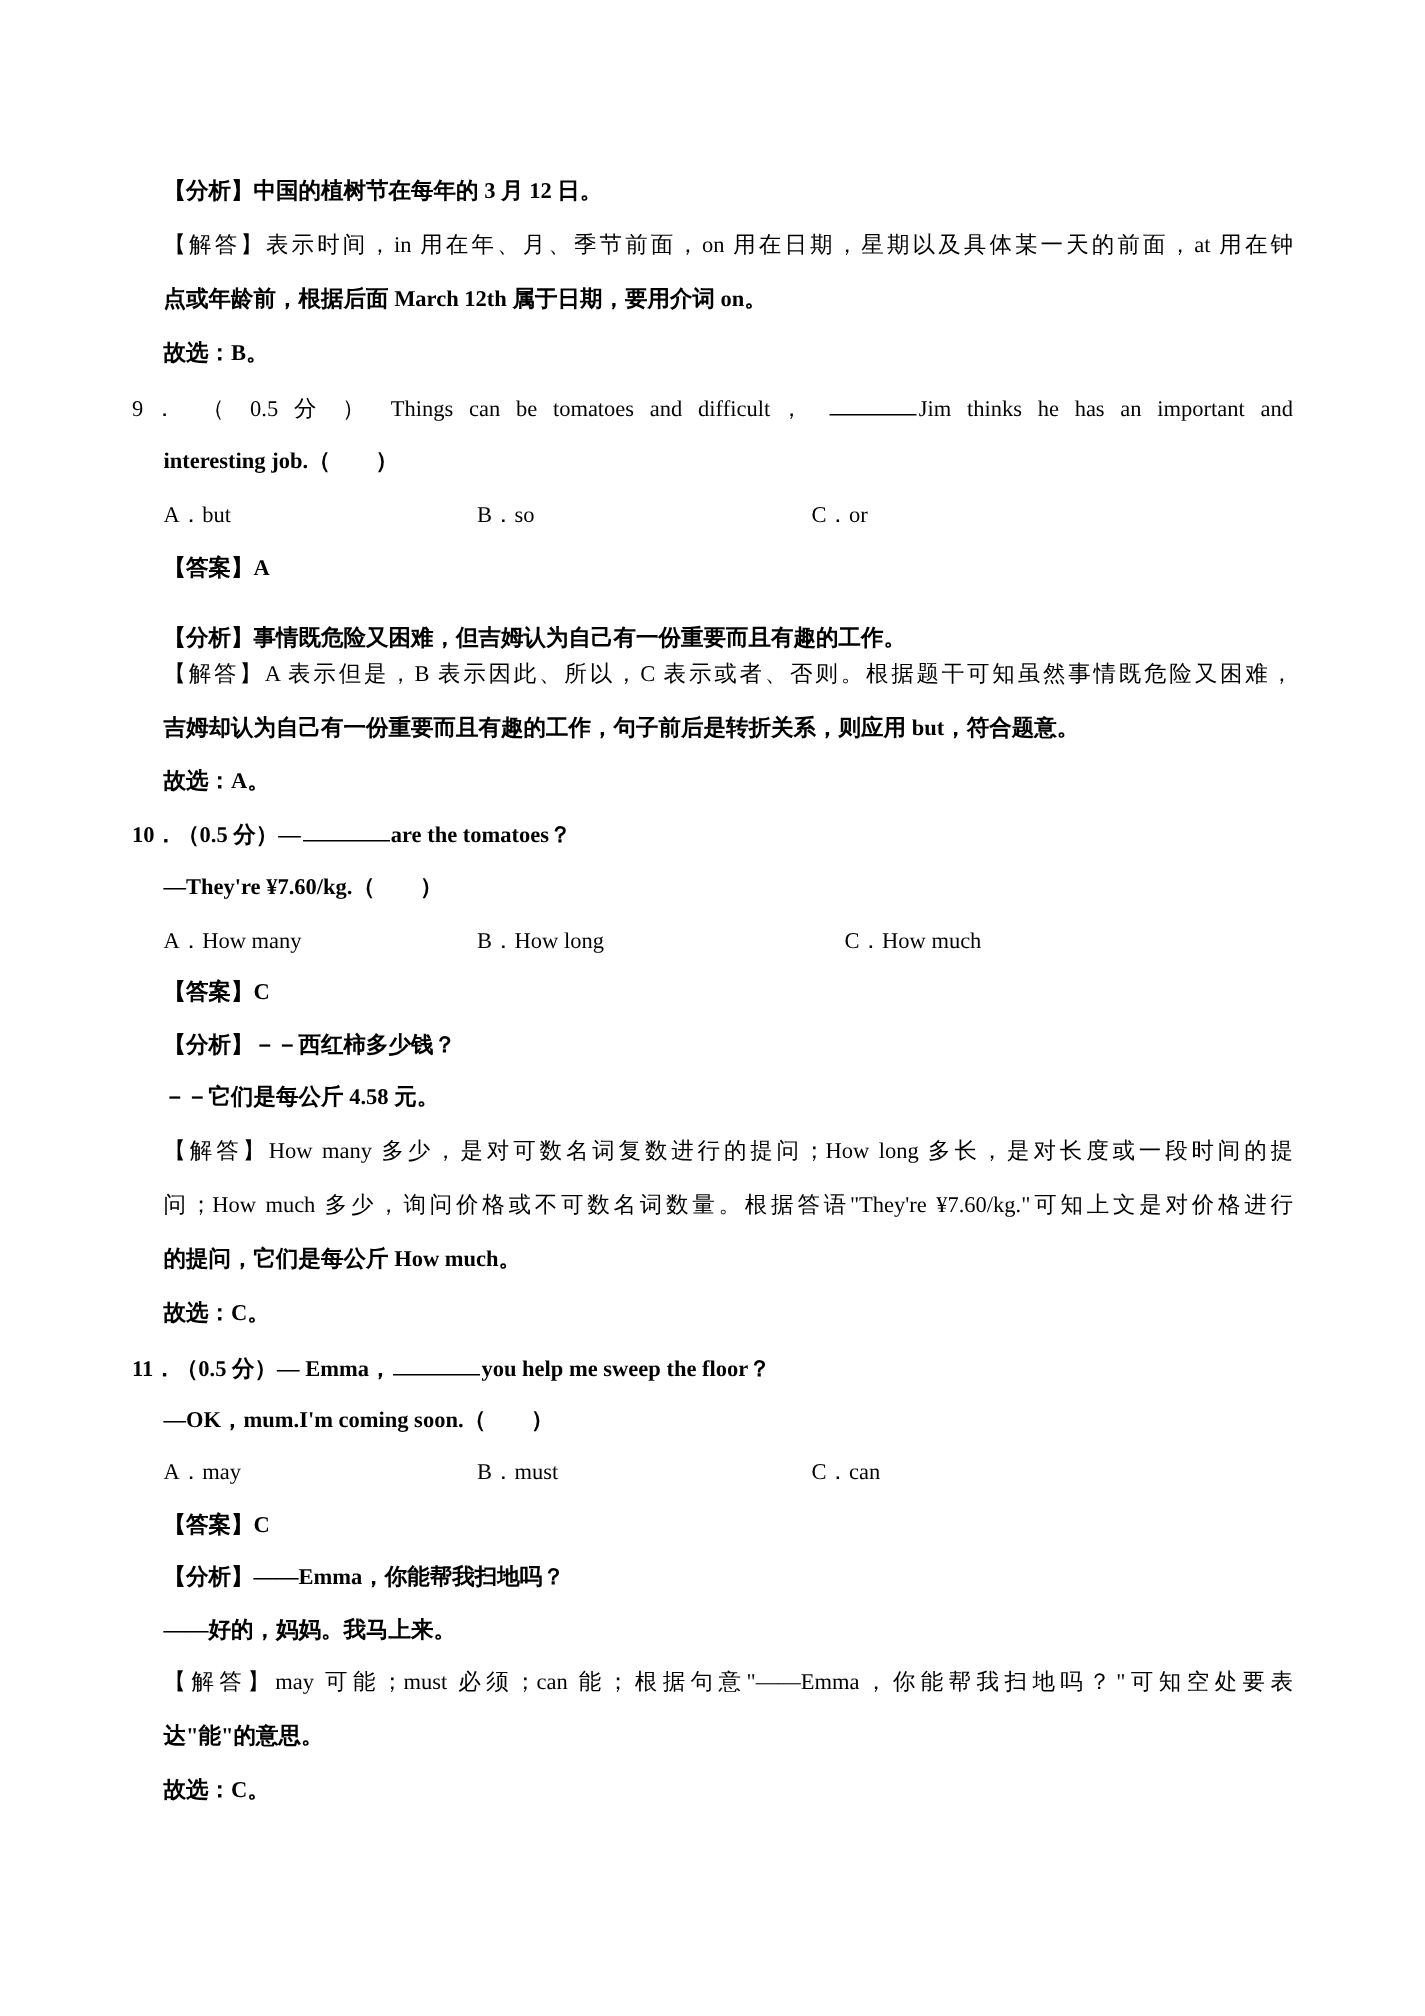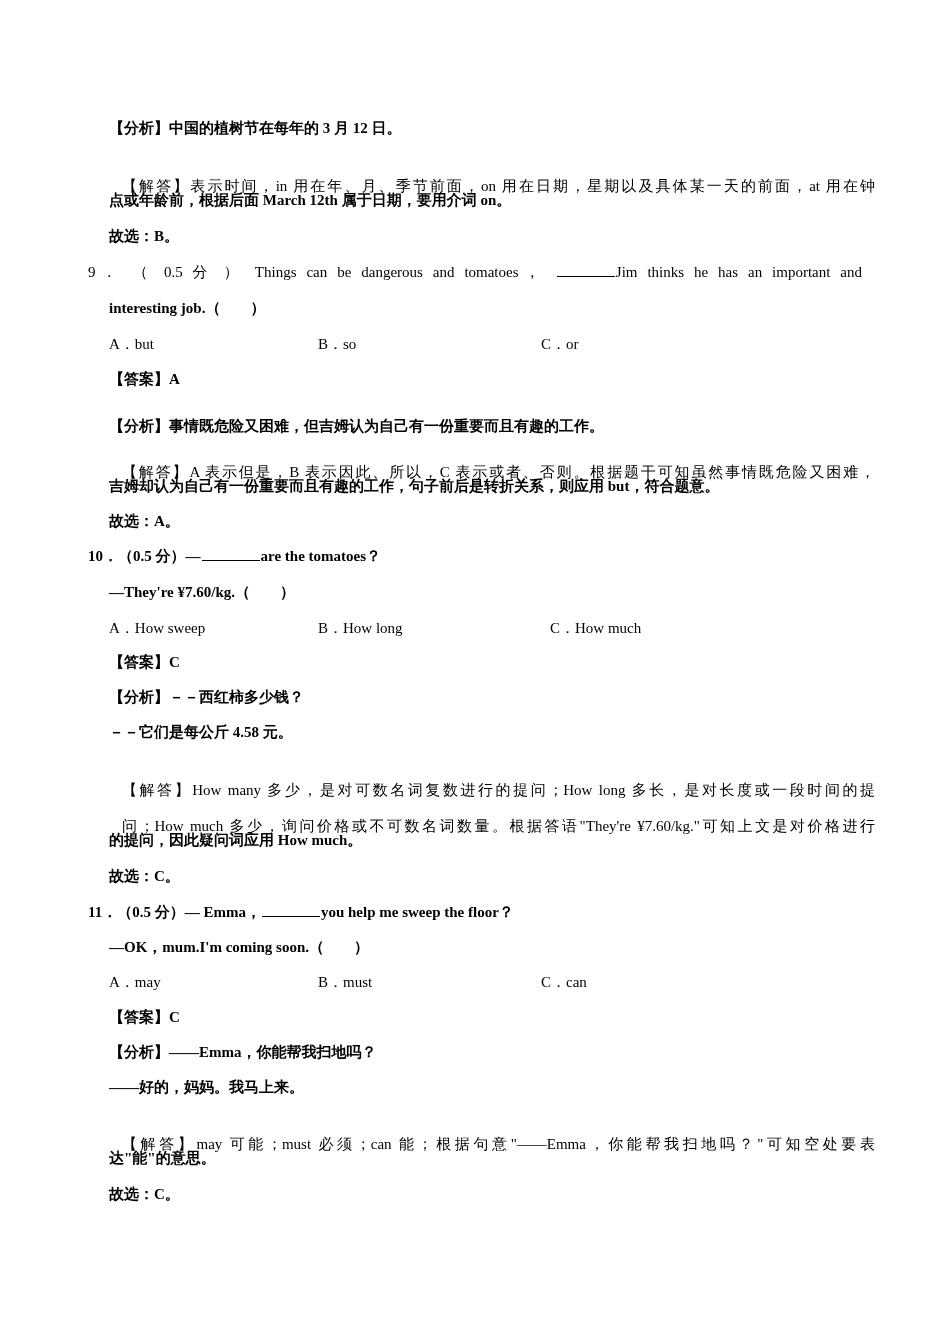--- a/index.html
+++ b/index.html
@@ -1,66 +1,66 @@
 <!DOCTYPE html>
 <html><head>
 <meta charset="utf-8">
 <style>
   html, body { margin:0; padding:0; background:#ffffff; }
   body { width:950px; height:1344px; position:relative; overflow:hidden;
          font-family: "Liberation Serif", "DejaVu Serif", serif; color:#000; font-size:15px; }
   .line { position:absolute; white-space:nowrap; line-height:20px; }
   .ind { left:109px;font-weight:bold; }
   .qnum { left:88px;font-weight:bold; }
-  .just { left:122px; width:753px; text-align:justify; text-align-last:justify; white-space:normal;margin-top:22px; }
+  .just { left:109px; width:753px; text-align:justify; text-align-last:justify; white-space:normal; }
   .qjust { left:88px; width:774px; text-align:justify; text-align-last:justify; white-space:normal; }
   .opt { position:absolute;font-family:Liberation Serif, serif; }
   .blank { display:inline-block; border-bottom:1px solid #000; width:58px; height:14px; vertical-align:baseline; margin:0 1px; }
 </style>
 </head>
 <body>
 
 <div class="line ind" style="top:118px">【分析】中国的植树节在每年的 3 月 12 日。</div>
 <div class="line just" style="top:154px">【解答】表示时间，in 用在年、月、季节前面，on 用在日期，星期以及具体某一天的前面，at 用在钟</div>
 <div class="line ind" style="top:190px">点或年龄前，根据后面 March  12th  属于日期，要用介词 on。</div>
 <div class="line ind" style="top:226px">故选：B。</div>
 
 <div class="line qjust" style="top:262px">
   <span>9．</span>
   <span>（ 0.5 分 ）</span>
-  <span>Things  can  be  dangerous  and  tomatoes，</span>
+  <span>Things  can  be  tomatoes  and  difficult，</span>
   <span class="blank"></span><span>Jim  thinks  he  has  an  important  and</span>
 </div>
 <div class="line ind" style="top:298px">interesting  job.（　　）</div>
 <div class="line" style="top:334px; left:0; width:950px;">
   <span class="opt" style="left:109px">A．but</span>
   <span class="opt" style="left:318px">B．so</span>
   <span class="opt" style="left:541px">C．or</span>
 </div>
 <div class="line ind" style="top:369px">【答案】A</div>
 <div class="line ind" style="top:416px">【分析】事情既危险又困难，但吉姆认为自己有一份重要而且有趣的工作。</div>
 <div class="line just" style="top:440px">【解答】A 表示但是，B 表示因此、所以，C 表示或者、否则。根据题干可知虽然事情既危险又困难，</div>
 <div class="line ind" style="top:476px">吉姆却认为自己有一份重要而且有趣的工作，句子前后是转折关系，则应用 but，符合题意。</div>
 <div class="line ind" style="top:511px">故选：A。</div>
 
 <div class="line qnum" style="top:546px">
   <span>10．</span><span>（0.5 分）—</span><span class="blank"></span><span>are  the  tomatoes？</span>
 </div>
 <div class="line ind" style="top:582px">—They're  ¥7.60/kg.（　　）</div>
 <div class="line" style="top:618px; left:0; width:950px;">
-  <span class="opt" style="left:109px">A．How  sweep</span>
+  <span class="opt" style="left:109px">A．How  many</span>
   <span class="opt" style="left:318px">B．How  long</span>
-  <span class="opt" style="left:550px">C．How  much</span>
+  <span class="opt" style="left:563px">C．How  much</span>
 </div>
 <div class="line ind" style="top:652px">【答案】C</div>
 <div class="line ind" style="top:687px">【分析】－－西红柿多少钱？</div>
 <div class="line ind" style="top:722px">－－它们是每公斤 4.58 元。</div>
 <div class="line just" style="top:758px">【解答】How  many 多少，是对可数名词复数进行的提问；How  long 多长，是对长度或一段时间的提</div>
 <div class="line just" style="top:794px">问；How  much 多少，询问价格或不可数名词数量。根据答语"They're  ¥7.60/kg."可知上文是对价格进行</div>
-<div class="line ind" style="top:830px">的提问，因此疑问词应用 How  much。</div>
+<div class="line ind" style="top:830px">的提问，它们是每公斤 How  much。</div>
 <div class="line ind" style="top:866px">故选：C。</div>
 
 <div class="line qnum" style="top:902px">
   <span>11．</span><span>（0.5 分）—  Emma，</span><span class="blank"></span><span>you  help  me  sweep  the  floor？</span>
 </div>
 <div class="line ind" style="top:937px">—OK，mum.I'm  coming  soon.（　　）</div>
 <div class="line" style="top:972px; left:0; width:950px;">
   <span class="opt" style="left:109px">A．may</span>
   <span class="opt" style="left:318px">B．must</span>
   <span class="opt" style="left:541px">C．can</span>

